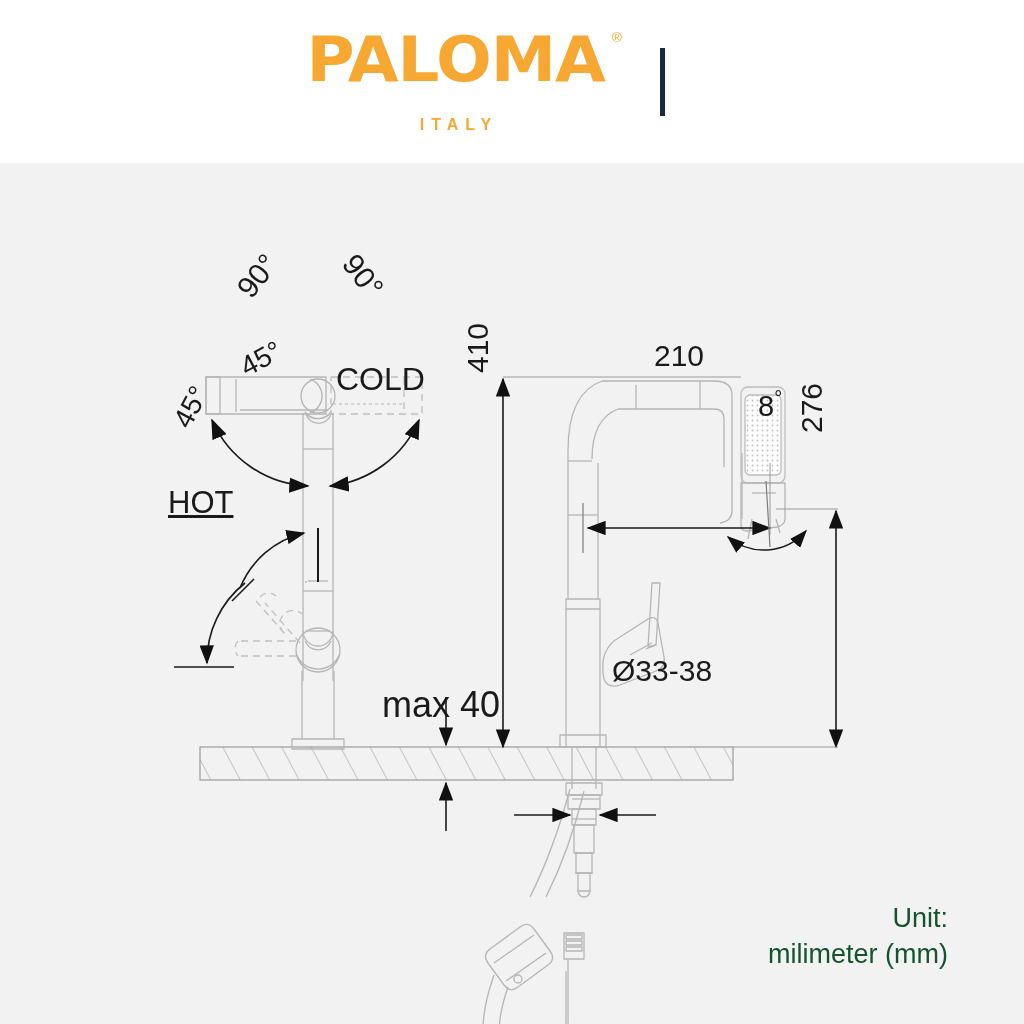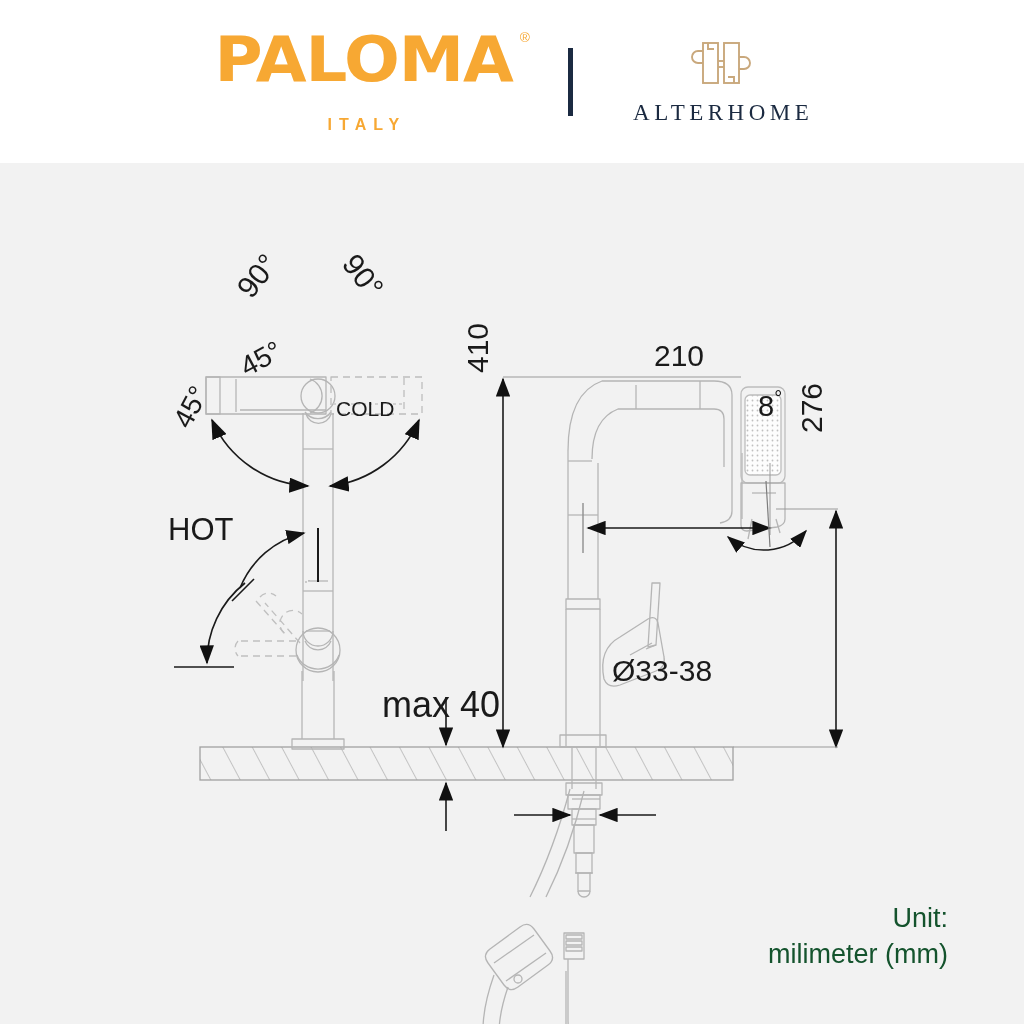--- a/index.html
+++ b/index.html
@@ -94,35 +94,20 @@
 
       <div class="brand-paloma">
         <div class="paloma-word">
           <span>PALOMA</span><span class="paloma-reg">®</span>
         </div>
         <div class="paloma-italy">ITALY</div>
       </div>
 
       <div id="brand-divider"></div>
 
-      <div class="brand-alter">
-        <svg class="alter-mark" viewBox="0 0 62 52">
-          <g fill="none" stroke="#C9A87C" stroke-width="1.9">
-            <rect x="13" y="6" width="15" height="40"></rect>
-            <rect x="34" y="6" width="15" height="40"></rect>
-            <path d="M28 24 h6"></path>
-            <path d="M28 30 h6"></path>
-            <path d="M13 14 h-5 a6 6 0 0 0 0 12 h5"></path>
-            <path d="M49 20 h5 a6 6 0 0 1 0 12 h-5"></path>
-            <path d="M18 6 v6 h6"></path>
-            <path d="M44 46 v-6 h-6"></path>
-          </g>
-        </svg>
-        <div class="alter-word">ALTERHOME</div>
-      </div>
 
     </div>
   </div>
 
   <div id="canvas">
 
     <svg id="drawing" width="1024" height="861" viewBox="0 0 1024 861">
 
       <defs>
         <marker id="arrEnd" markerWidth="12" markerHeight="9" refX="11" refY="4.5" orient="auto">
@@ -348,23 +333,23 @@
     </svg>
 
     <div class="lbl" style="left:235px; top:96px; font-size:30px; transform:rotate(-52deg);">90°</div>
 
     <div class="lbl" style="left:340px; top:96px; font-size:30px; transform:rotate(52deg);">90°</div>
 
     <div class="lbl" style="left:240px; top:180px; font-size:28px; transform:rotate(-28deg);">45°</div>
 
     <div class="lbl" style="left:170px; top:228px; font-size:28px; transform:rotate(-62deg);">45°</div>
 
-    <div class="lbl" style="left:336px; top:198px; font-size:21px;margin-top:36px;">COLD</div>
-
-    <div class="lbl" style="left:168px; top:349px; font-size:31px;">HOT</div>
+    <div class="lbl" style="left:336px; top:198px; font-size:32px;">COLD</div>
+
+    <div class="lbl" style="left:168px; top:322px; font-size:31px;text-decoration:underline;">HOT</div>
 
     <div class="lbl" style="left:461px; top:210px; font-size:30px; transform:rotate(-90deg); transform-origin:left top;">410</div>
 
     <div class="lbl" style="left:654px; top:176px; font-size:30px;">210</div>
 
     <div class="lbl" style="left:795px; top:270px; font-size:30px; transform:rotate(-90deg); transform-origin:left top;">276</div>
 
     <div class="lbl" style="left:758px; top:224px; font-size:29px;">
       <span>8</span><span style="font-size:20px; vertical-align:super;">°</span>
     </div>

